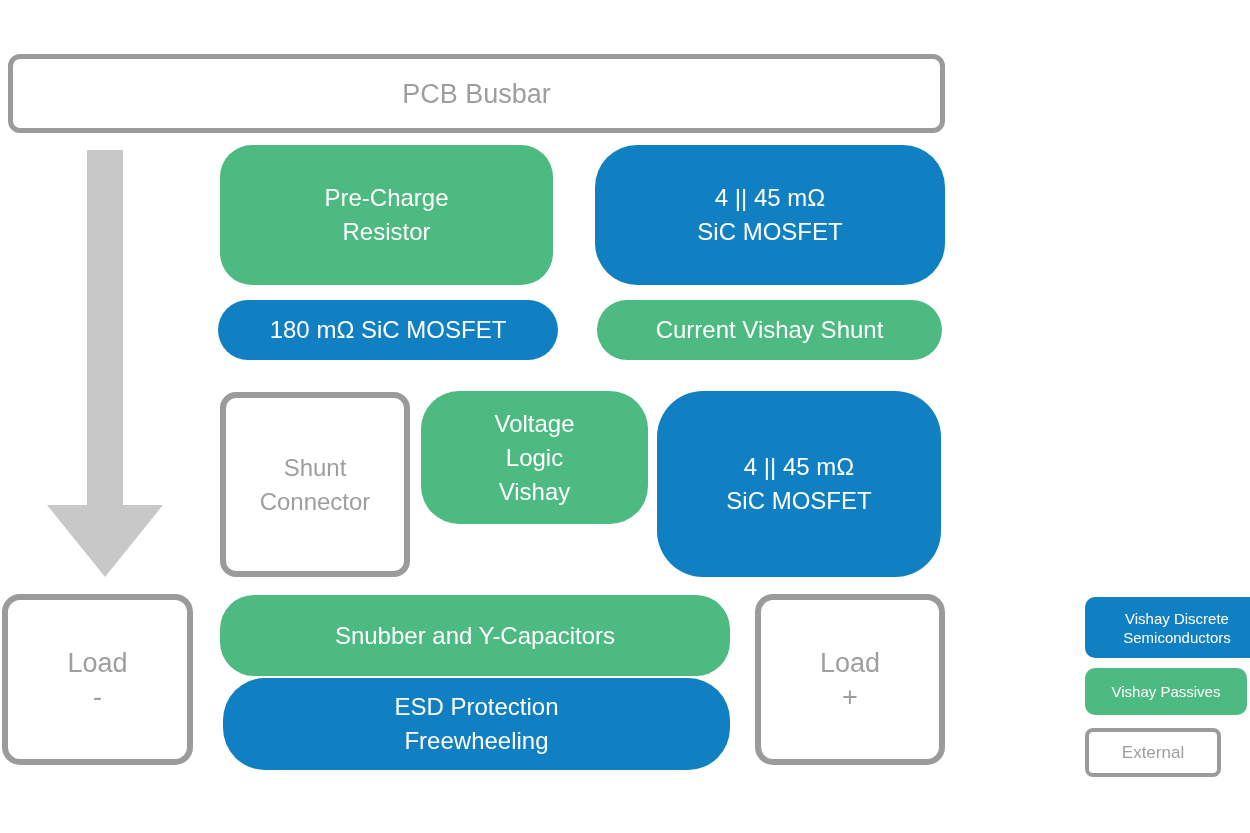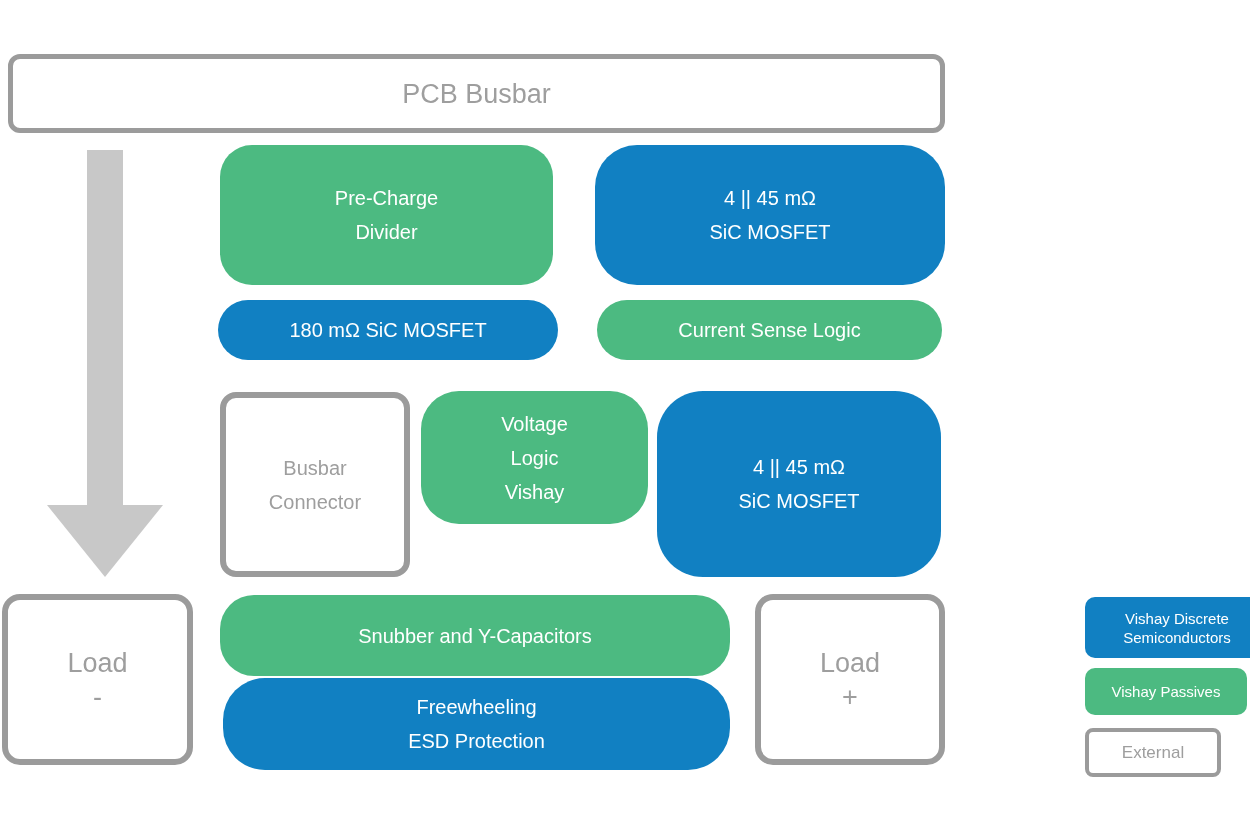--- a/index.html
+++ b/index.html
@@ -24,21 +24,21 @@
     justify-content: center;
     text-align: center;
   }
   .blue   { background: var(--blue, #1180C2); color: #ffffff; }
   .green  { background: var(--green, #4CBA81); color: #ffffff; }
   .external {
     background: #ffffff;
     border: 6px solid var(--border-gray, #9B9B9B);
     color: var(--text-gray, #9E9E9E);
   }
-  .t26 { font-size: 20px; line-height: 34px; }
+  .t26 { font-size: 24px; line-height: 34px; }
   .t27 { font-size: 27px; line-height: 34px; }
 
   
   .busbar {
     left: 8px; top: 54px; width: 937px; height: 79px;
     border-radius: 12px;
     border-width: 5px;
   }
 
   
@@ -93,58 +93,58 @@
     <span>PCB Busbar</span>
   </div>
 
   <div>
     <div class="arrow-shaft"></div>
     <div class="arrow-head"></div>
   </div>
 
   <div class="block green precharge t26">
     <span>Pre-Charge</span>
-    <span>Divider</span>
+    <span>Resistor</span>
   </div>
   <div class="block blue mosfet-top t26">
     <span>4 || 45 mΩ</span>
     <span>SiC MOSFET</span>
   </div>
 
   <div class="block blue pill-250 t26">
     <span>180 mΩ SiC MOSFET</span>
   </div>
   <div class="block green pill-shunt t26">
-    <span>Current Sense Logic</span>
+    <span>Current Vishay Shunt</span>
   </div>
 
   <div class="block external logic t26">
-    <span>Busbar</span>
+    <span>Shunt</span>
     <span>Connector</span>
   </div>
   <div class="block green vsd t26">
     <span>Voltage</span>
     <span>Logic</span>
     <span>Vishay</span>
   </div>
   <div class="block blue mosfet-mid t26">
     <span>4 || 45 mΩ</span>
     <span>SiC MOSFET</span>
   </div>
 
   <div class="block external load-minus t27">
     <span>Load</span>
     <span>-</span>
   </div>
   <div class="block green snubber t26">
     <span>Snubber and Y-Capacitors</span>
   </div>
   <div class="block blue freewheel t26">
+    <span>ESD Protection</span>
     <span>Freewheeling</span>
-    <span>ESD Protection</span>
   </div>
   <div class="block external load-plus t27">
     <span>Load</span>
     <span>+</span>
   </div>
 
   <div>
     <div class="block blue legend-blue">
       <span>Vishay Discrete</span>
       <span>Semiconductors</span>

